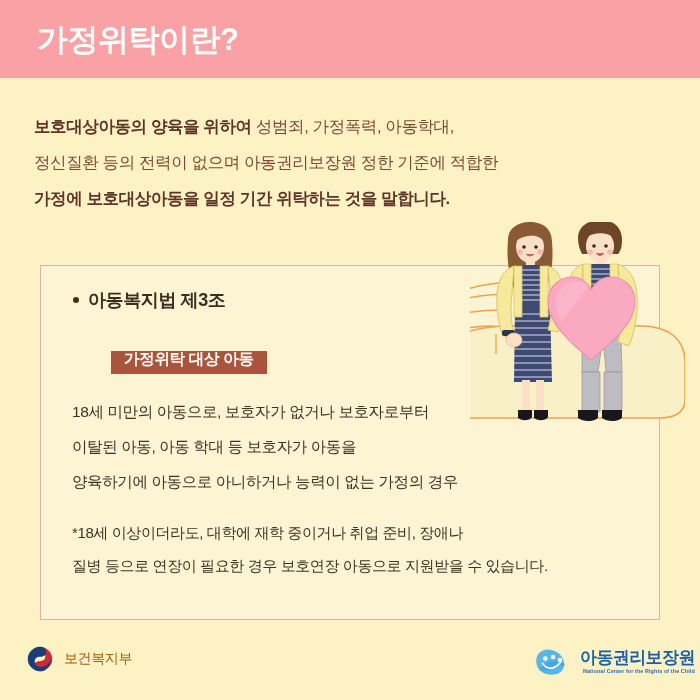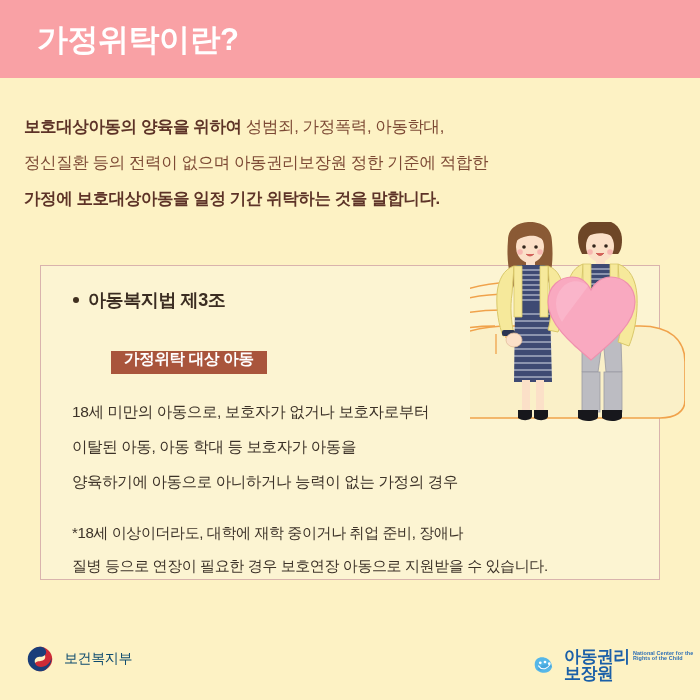--- a/index.html
+++ b/index.html
@@ -40,21 +40,21 @@
     font-weight: bold;
     color: #ffffff;
     letter-spacing: -0.5px;
     line-height: 40px;
     white-space: nowrap;
   }
 
   
   .intro {
     position: absolute;
-    left: 24px;
+    left: 34px;
     top: 108px;
     width: 620px;
     color: #6b3b2c;
     font-size: 16.5px;
     line-height: 36px;
     letter-spacing: -0.4px;
   }
   .intro .line {
     white-space: nowrap;
   }
@@ -66,21 +66,21 @@
     font-weight: normal;
     color: #7d4a35;
   }
 
   
   .panel {
     position: absolute;
     left: 40px;
     top: 265px;
     width: 620px;
-    height: 315px;
+    height: 355px;
     border: 1px solid #d9b3ad;
     background: #fcf4d2;
     box-sizing: border-box;
   }
 
   .bullet-row {
     position: absolute;
     left: 32px;
     top: 22px;
     display: flex;
@@ -160,35 +160,35 @@
     position: absolute;
     left: 26px;
     top: 645px;
     display: flex;
     align-items: center;
     gap: 10px;
   }
   .taegeuk { width: 28px; height: 28px; }
   .footer-left-label {
     font-size: 14px;
-    color: #0c4a6e;
+    color: #a16207;
     letter-spacing: -0.4px;
     font-weight: normal;
   }
 
   .footer-right {
     position: absolute;
     left: 533px;
     top: 648px;
     display: flex;
     align-items: center;
     gap: 7px;
   }
   .ncrc-mark { width: 40px; height: 28px; }
-  .ncrc-text-wrap { display: flex; flex-direction: row; line-height: 1; }
+  .ncrc-text-wrap { display: flex; flex-direction: column; line-height: 1; align-items: flex-end; }
   .ncrc-ko {
     font-size: 17px;
     font-weight: bold;
     color: #1a5fa8;
     letter-spacing: -0.6px;
   }
   .ncrc-en {
     font-size: 5.4px;
     color: #2a6cb5;
     letter-spacing: 0.1px;

